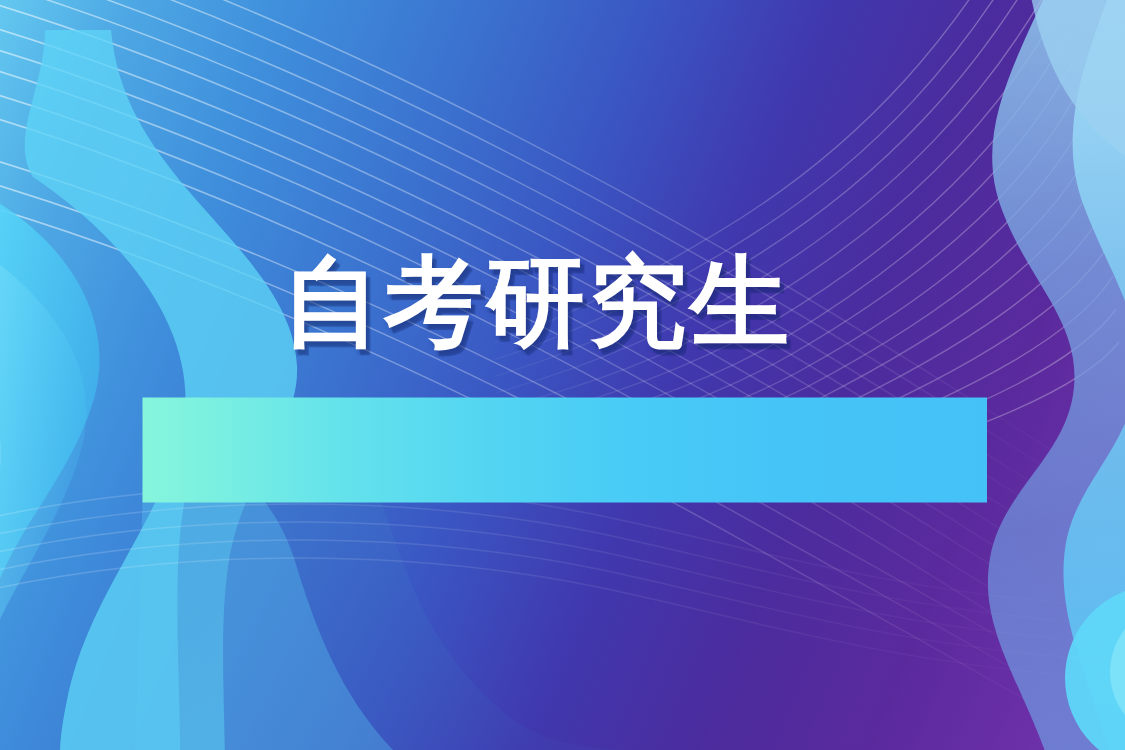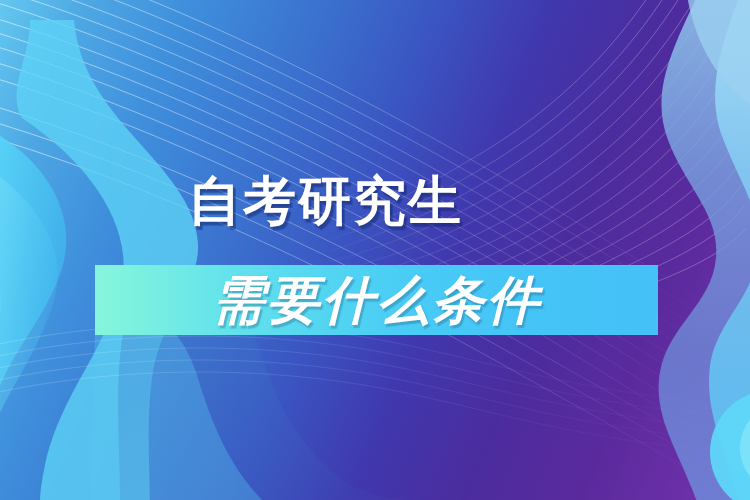--- a/index.html
+++ b/index.html
@@ -48,21 +48,21 @@
     width: 750px;
     height: 500px;
   }
 
   #main-title {
     position: absolute;
     left: 188px;
     top: 157px;
     margin: 0;
     font-family: "Liberation Sans", "DejaVu Sans", sans-serif;
-    font-size: 53px;
+    font-size: 66px;
     line-height: 88px;
     font-weight: bold;
     color: #ffffff;
     letter-spacing: 2px;
     white-space: nowrap;
     text-shadow:
        3px 4px 0 rgba(20,40,110,0.30),
        2px 3px 1px rgba(20,40,110,0.22),
        1px 2px 3px rgba(15,30,90,0.20);
   }
@@ -257,17 +257,16 @@
       </g>
     </svg>
   </div>
 
   <div id="headline-block">
 
     <h1 id="main-title">自考研究生</h1>
 
     <div id="subtitle-band"></div>
 
-    <h2 id="subtitle-text">需要什么条件</h2>
 
   </div>
 
 </div>
 
 </body></html>

